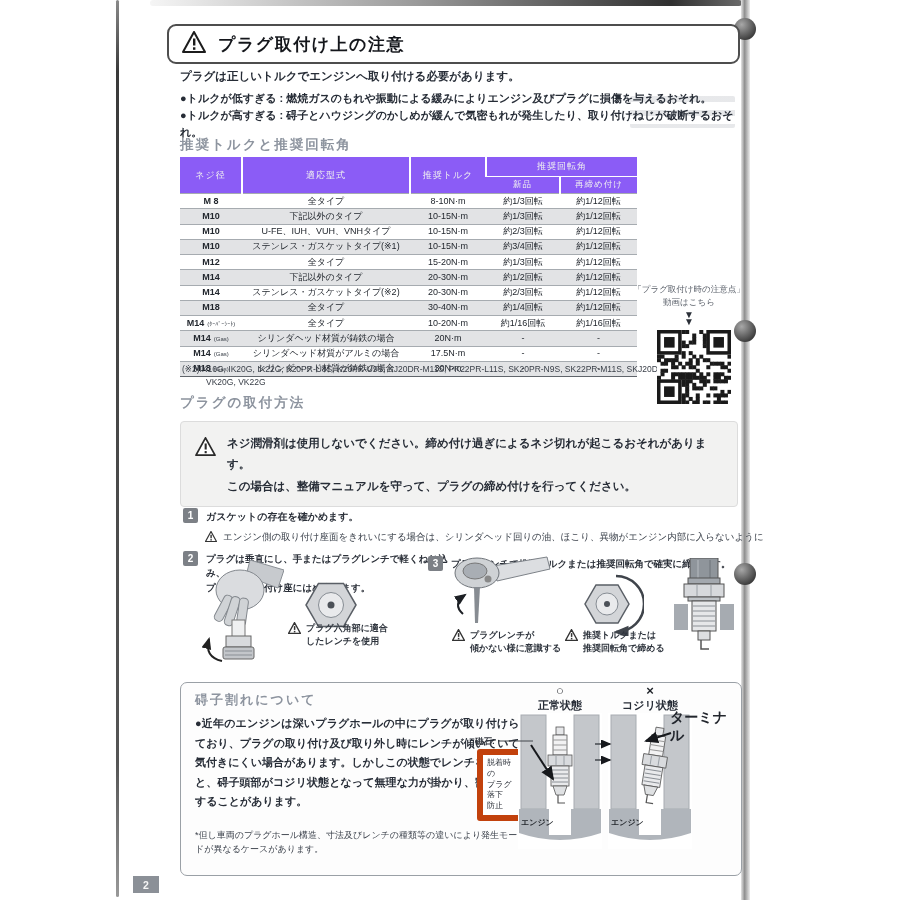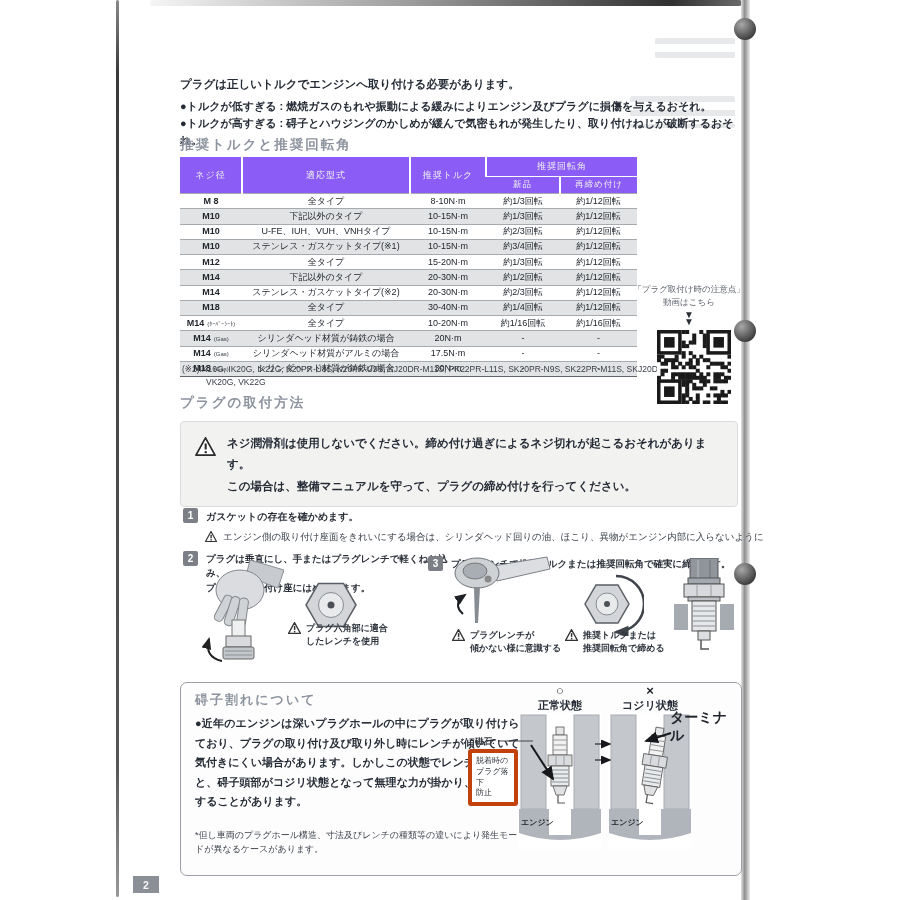--- a/index.html
+++ b/index.html
@@ -15,21 +15,21 @@
   .bead{position:absolute;left:734px;width:22px;height:22px;border-radius:50%;
     background:radial-gradient(circle at 35% 30%,#a8a8a8,#3c3c3c 75%);}
   .bleed{position:absolute;opacity:.16;border-radius:2px;
     background:repeating-linear-gradient(180deg,#6b7280 0 6px,transparent 6px 14px);}
   
   .title-box{position:absolute;left:167px;top:24px;width:573px;height:40px;box-sizing:border-box;
     border:2px solid #4e4e4e;border-radius:9px;background:#fff;display:flex;align-items:center;
     gap:12px;padding-left:13px;}
   .title-text{font-size:17px;font-weight:700;color:#14161b;letter-spacing:1.5px;}
   
-  .intro{position:absolute;left:180px;top:77px;width:562px;}
+  .intro{position:absolute;left:180px;top:69px;width:562px;}
   .intro-lead{font-size:11.5px;font-weight:700;margin-bottom:6px;}
   .intro-bullet{font-size:11px;font-weight:700;line-height:1.55;}
   
   .sec-head{position:absolute;font-size:13.5px;font-weight:700;color:#8d949f;letter-spacing:2px;}
   
   #torque-table{position:absolute;left:180px;top:157px;width:457px;border-collapse:collapse;
     font-size:9px;table-layout:fixed;}
   #torque-table th{background:#8b5cf6;color:#f0f0f0;font-weight:400;padding:2px 1px;
     border-left:2px solid #fff;letter-spacing:1px;}
   #torque-table th:first-child{border-left:none;}
@@ -67,22 +67,22 @@
     font-size:9px;font-weight:600;color:#2e343d;line-height:1.45;}
   .illus{position:absolute;}
   
   .bottom-box{position:absolute;left:180px;top:682px;width:562px;height:194px;box-sizing:border-box;
     border:1.5px solid #9aa0a6;border-radius:7px;background:#fdfdfd;}
   .bb-head{position:absolute;left:14px;top:8px;font-size:13px;font-weight:700;color:#8d949f;letter-spacing:2px;}
   .bb-body{position:absolute;left:14px;top:31px;width:336px;font-size:11px;font-weight:700;
     color:#272d37;line-height:1.78;text-align:justify;}
   .bb-foot{position:absolute;left:14px;top:146px;width:330px;font-size:9px;color:#3c424c;line-height:1.5;}
   .magnet-label{position:absolute;left:294px;top:53px;font-size:8.5px;color:#30353d;font-weight:600;}
-  .magnet-note{position:absolute;left:287px;top:66px;width:50px;box-sizing:border-box;
-    border:4px solid #c2410c;border-radius:3px;padding:3px 4px;font-size:8px;line-height:1.35;
+  .magnet-note{position:absolute;left:296px;top:66px;width:50px;box-sizing:border-box;
+    border:6px solid #c2410c;border-radius:3px;padding:3px 4px;font-size:8px;line-height:1.35;
     color:#2c3139;white-space:pre-line;background:#fff;}
   .diag-mark{position:absolute;width:84px;text-align:center;top:1px;font-size:13px;color:#1d2127;line-height:13px;}
   .diag-label{position:absolute;width:84px;text-align:center;top:15px;font-size:11px;font-weight:700;color:#272d37;}
   .engine-label{position:absolute;top:134px;font-size:8px;font-weight:700;color:#1d2126;}
   .terminal-label{position:absolute;left:489px;top:26px;font-size:14px;color:#22262d;font-weight:600;}
   .overlay{position:absolute;left:0;top:0;pointer-events:none;}
   
   .page-num{position:absolute;left:133px;top:876px;width:26px;height:17px;background:#8b9097;
     color:#f6f6f6;font-size:10.5px;font-weight:700;display:flex;align-items:center;justify-content:center;}
 </style>
@@ -93,20 +93,30 @@
 
   <div class="edge-left"></div>
   <div class="edge-top"></div>
   <div class="binder-rod"></div>
   <div class="bead" style="top:18px"></div>
   <div class="bead" style="top:320px"></div>
   <div class="bead" style="top:563px"></div>
   <div class="bleed" style="left:655px;top:38px;width:80px;height:20px"></div>
   <div class="bleed" style="left:630px;top:96px;width:105px;height:32px"></div>
 
+  <div class="title-box">
+    <span>
+      <svg width="24" height="22" viewBox="0 0 24 22">
+          <path d="M12 1 L23 21 H1 Z" fill="#fff" stroke="#1c1c1c" stroke-width="2" stroke-linejoin="round"></path>
+          <rect x="11" y="7.5" width="2.4" height="7" fill="#1c1c1c"></rect>
+          <rect x="11" y="16.3" width="2.4" height="2.5" fill="#1c1c1c"></rect>
+        </svg>
+    </span>
+    <span class="title-text">プラグ取付け上の注意</span>
+  </div>
 
   <div class="intro">
     <div class="intro-lead">プラグは正しいトルクでエンジンへ取り付ける必要があります。</div>
     <div class="intro-bullet">●トルクが低すぎる : 燃焼ガスのもれや振動による緩みによりエンジン及びプラグに損傷を与えるおそれ。</div>
     <div class="intro-bullet">●トルクが高すぎる : 碍子とハウジングのかしめが緩んで気密もれが発生したり、取り付けねじが破断するおそれ。</div>
   </div>
 
   <div class="sec-head" style="left:180px;top:136px">推奨トルクと推奨回転角</div>
 
   <table id="torque-table">

